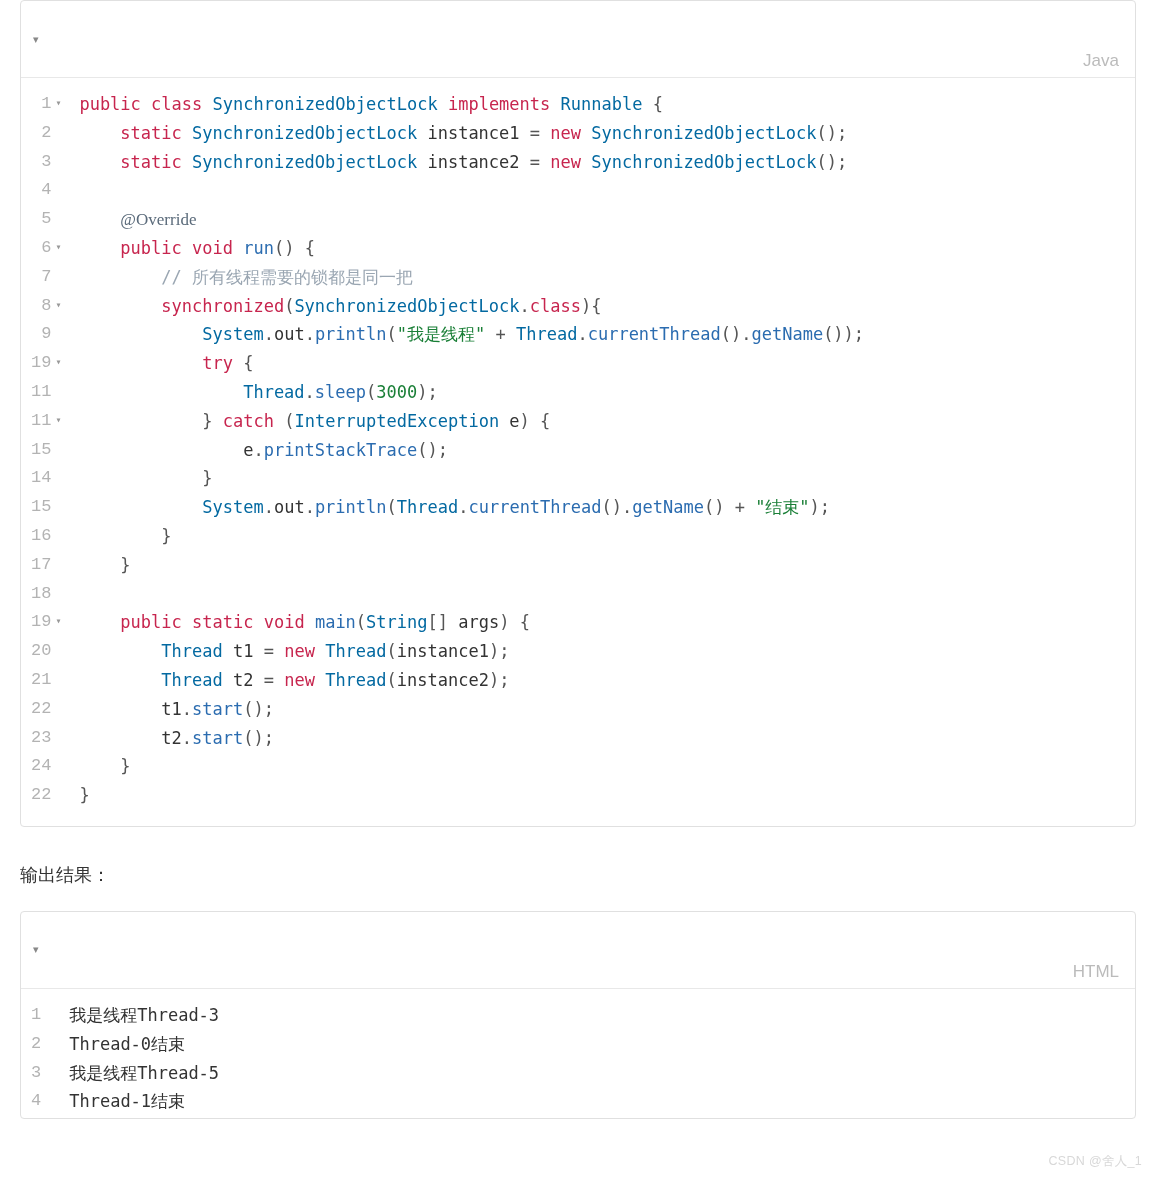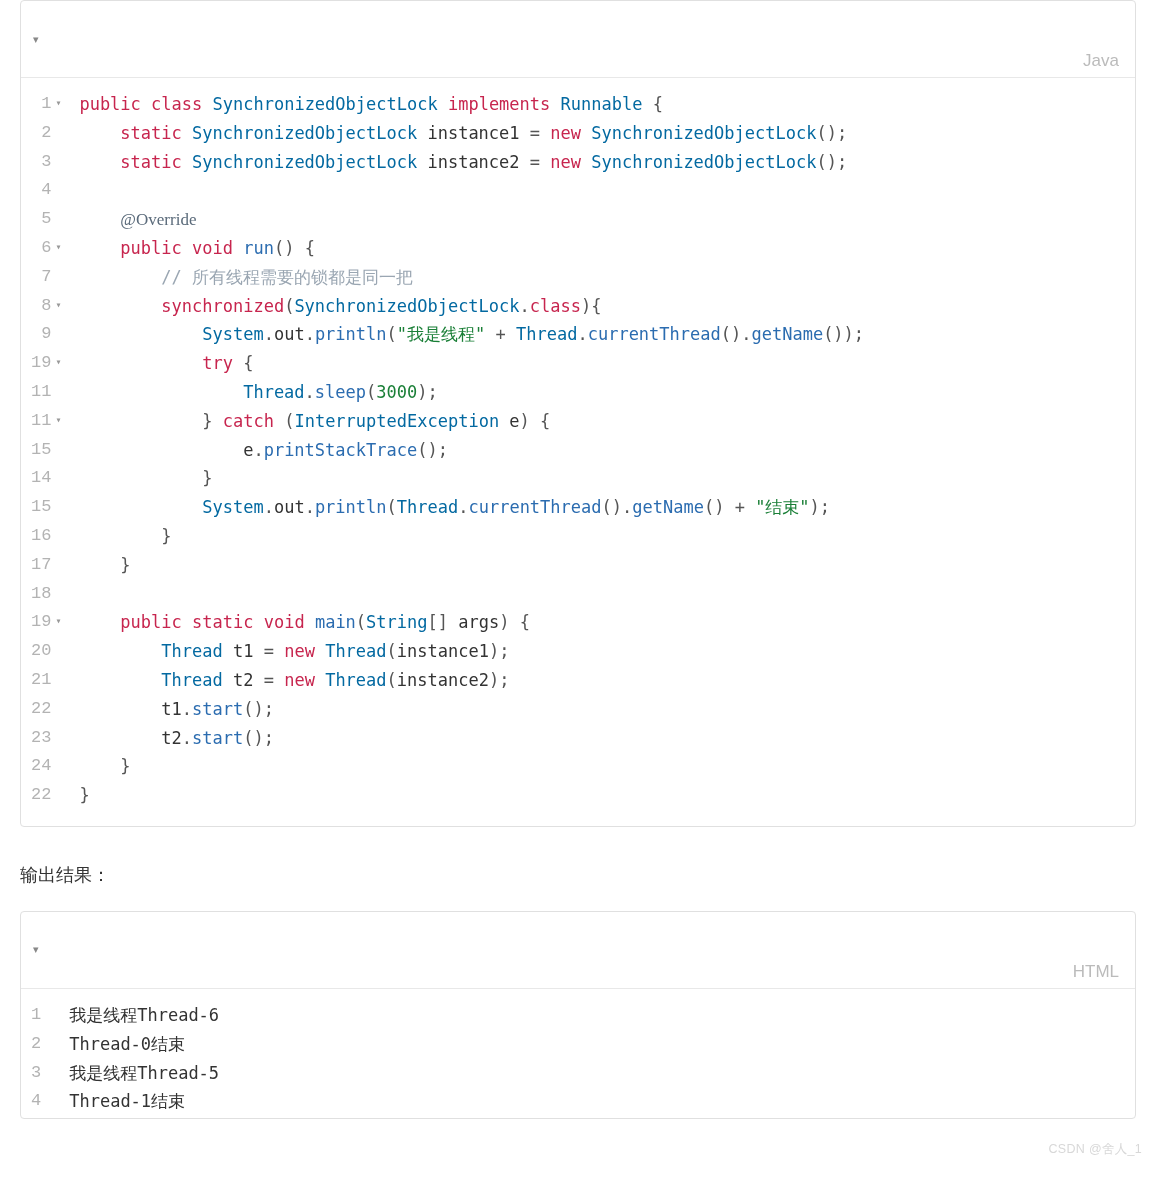--- a/index.html
+++ b/index.html
@@ -90,21 +90,21 @@
     font-family: Consolas, "Courier New", monospace;
     font-size: 17px;
     line-height: 28.8px;
     padding: 12px 0 2px 0;
   }
   .output-body .gutter .ln { justify-content:flex-end; }
   .out-line { height:28.8px; display:block; color:#333;}
   .watermark {
     position: fixed;
     right: 14px;
-    bottom: 24px;
+    bottom: 12px;
     font-size: 12.5px;
     color: #d8d8d8;
     letter-spacing: 0.3px;
     pointer-events: none;
   }
 </style>
 </head>
 <body>
 
 <div class="code-block">
@@ -238,17 +238,17 @@
         </div>
         <div class="ln">
           <span>3</span>
           <span class="mark"></span>
         </div>
         <div class="ln">
           <span>4</span>
           <span class="mark"></span>
         </div>
       </div>
-    <pre class="code" id="out2"><span class="out-line">我是线程Thread-6</span><span class="out-line">Thread-0结束</span><span class="out-line">我是线程Thread-5</span><span class="out-line">Thread-1结束</span></pre>
+    <pre class="code" id="out2"><span class="out-line">我是线程Thread-3</span><span class="out-line">Thread-0结束</span><span class="out-line">我是线程Thread-5</span><span class="out-line">Thread-1结束</span></pre>
   </div>
 </div>
 
 <div class="watermark">CSDN @舍人_1</div>
 
 </body></html>

